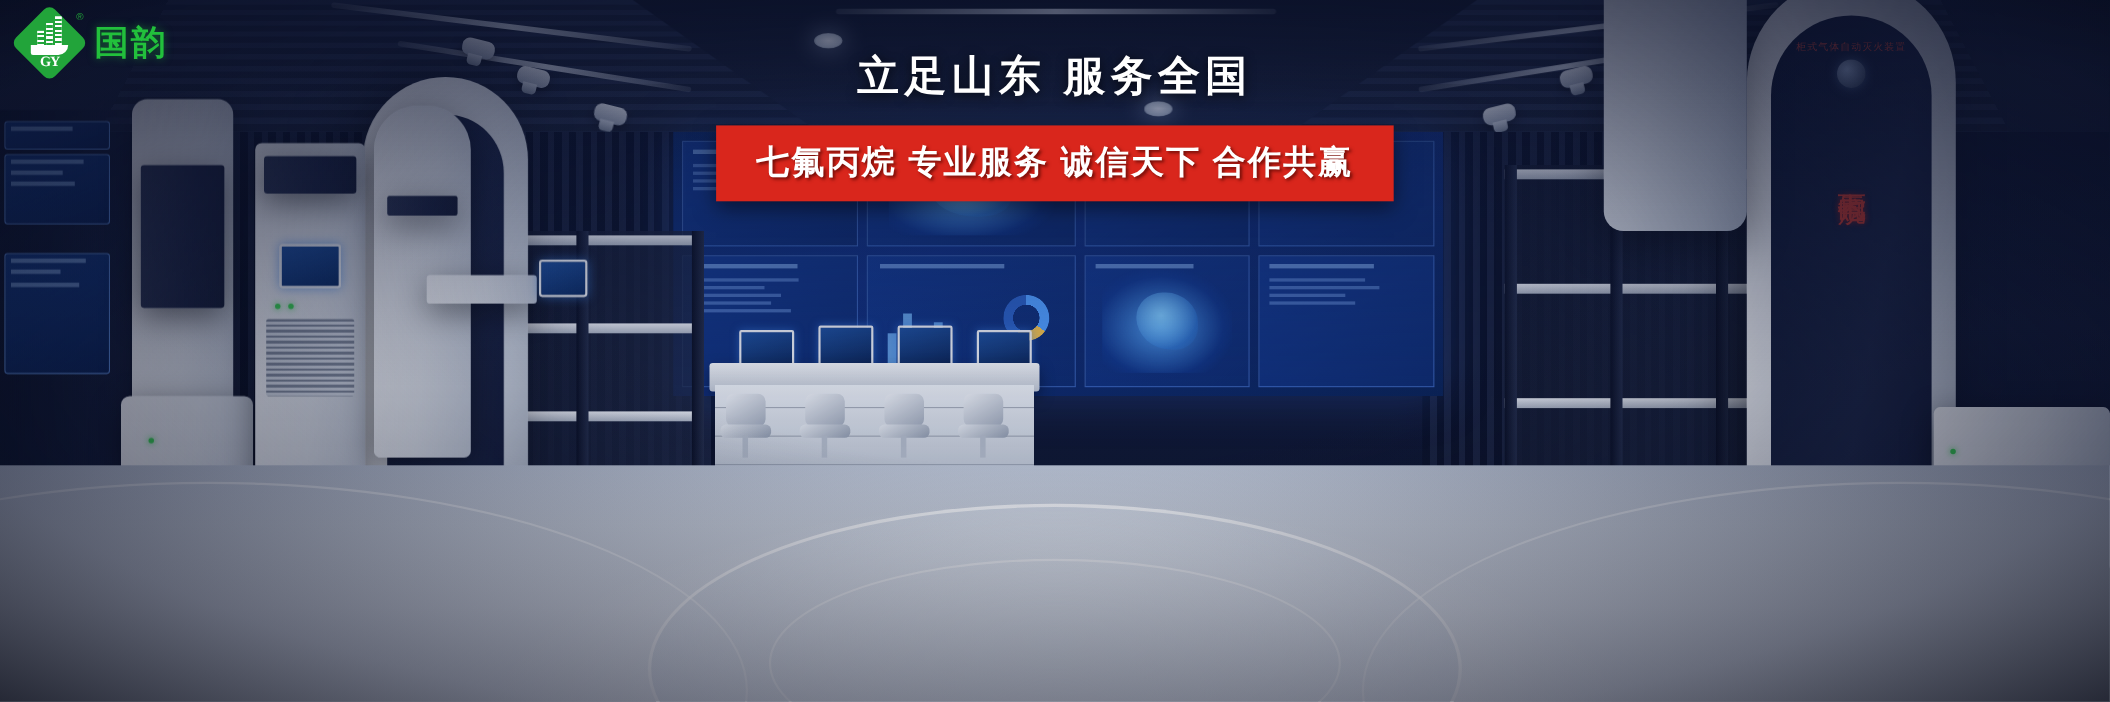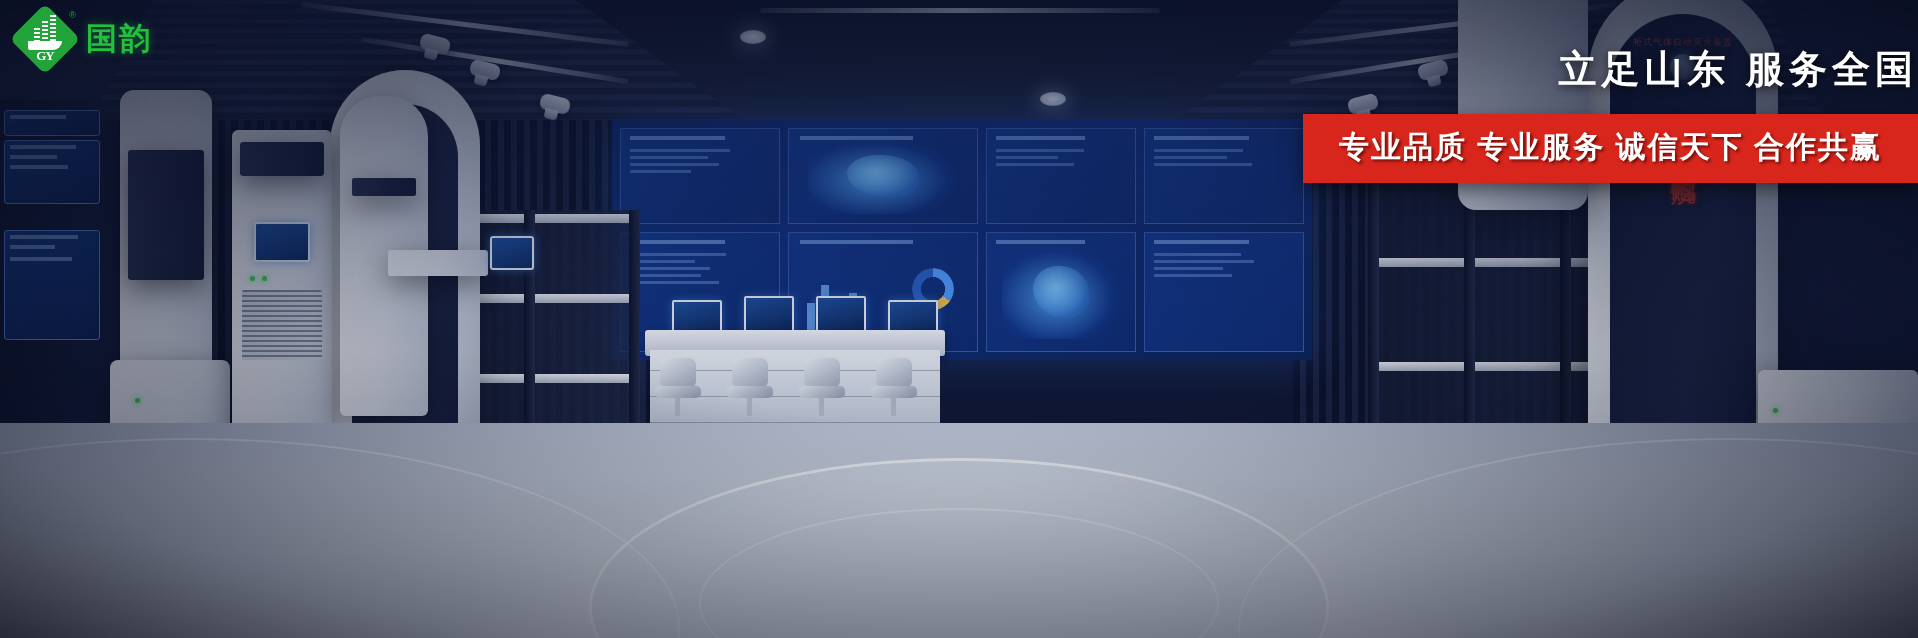--- a/index.html
+++ b/index.html
@@ -303,21 +303,21 @@
   }
   .logo-reg {
     position:absolute; right:0; top:2px; font-size:9px; color:#22a43a;
   }
   .logo-name {
     font-size:31px; font-weight:bold; color:#22c03c; letter-spacing:2px;
     text-shadow:0 0 8px rgba(34,180,60,.5);
   }
 
   .content {
-    position:absolute; left:0; right:0; top:0; z-index:30; text-align:right;
+    position:absolute; left:0; right:0; top:0; z-index:30; text-align:center;
   }
 
   .kicker {
     margin-top:44px; font-size:38px; font-weight:bold; color:#ffffff;
     letter-spacing:5px; text-shadow:0 2px 10px rgba(0,0,0,.75);
   }
   .kicker-en {
     margin-top:6px; font-size:17px; font-weight:bold; color:#ffffff;
     letter-spacing:.6px; text-shadow:0 2px 7px rgba(0,0,0,.8);
   }
@@ -571,17 +571,17 @@
         <div class="logo-gy">GY</div>
       </div>
       <div class="logo-reg">®</div>
     </div>
     <div class="logo-name">国韵</div>
   </div>
 
   <div class="content">
     <div class="kicker">立足山东 服务全国</div>
     <div class="ribbon">
-      <span>专业品质  专业服务  诚信天下  合作共赢</span>
+      <span>七氟丙烷  专业服务  诚信天下  合作共赢</span>
     </div>
   </div>
 
 </div>
 
 </body></html>

